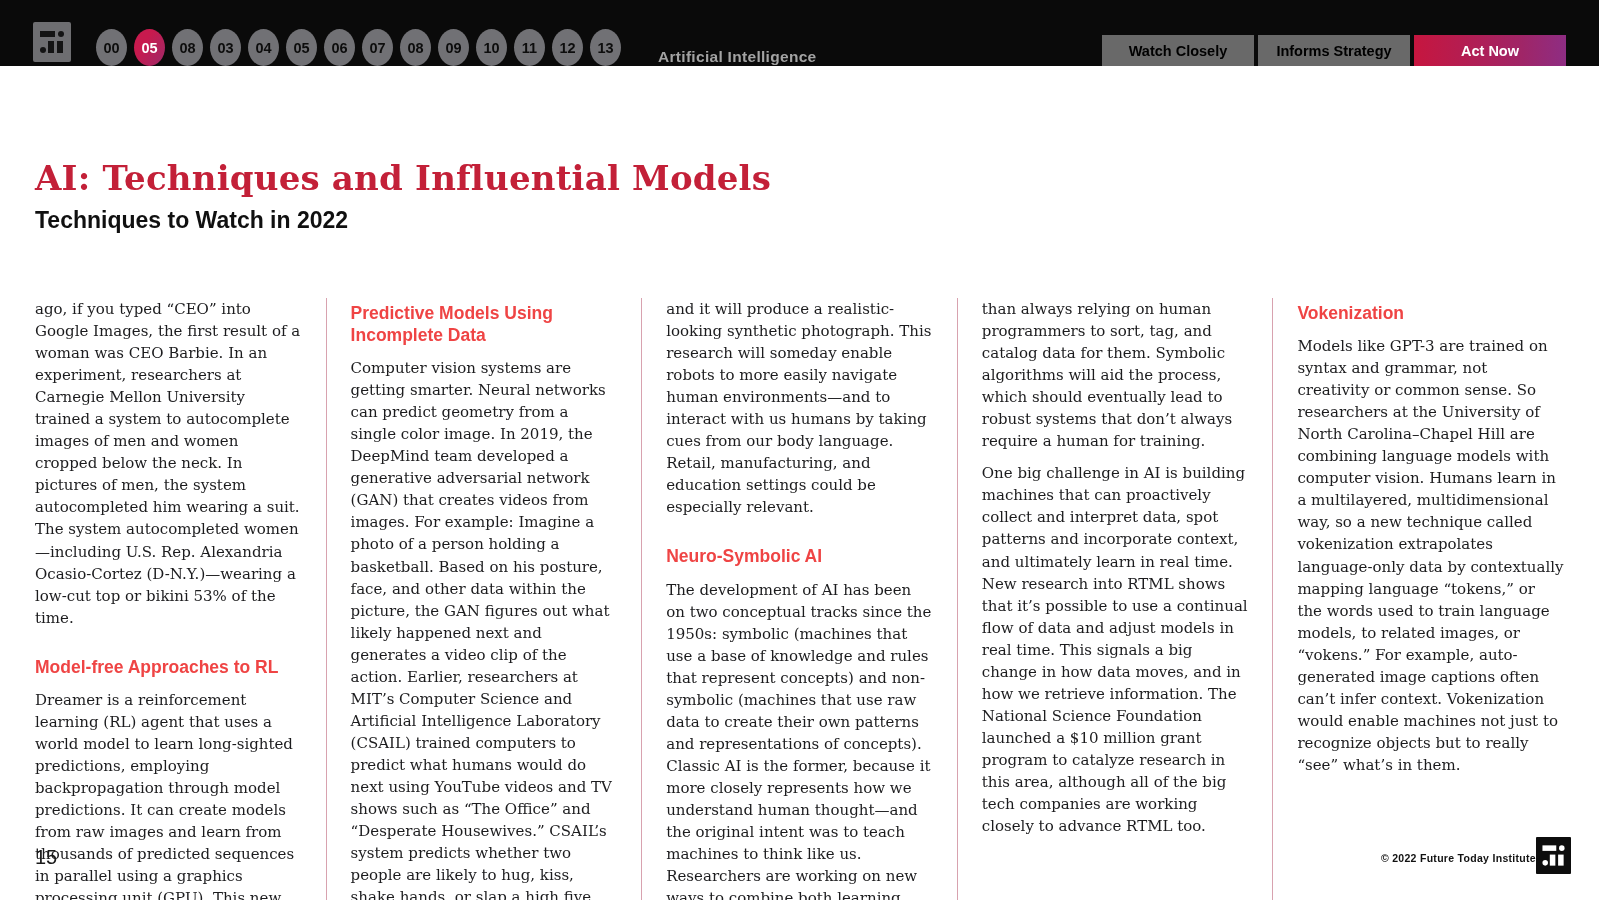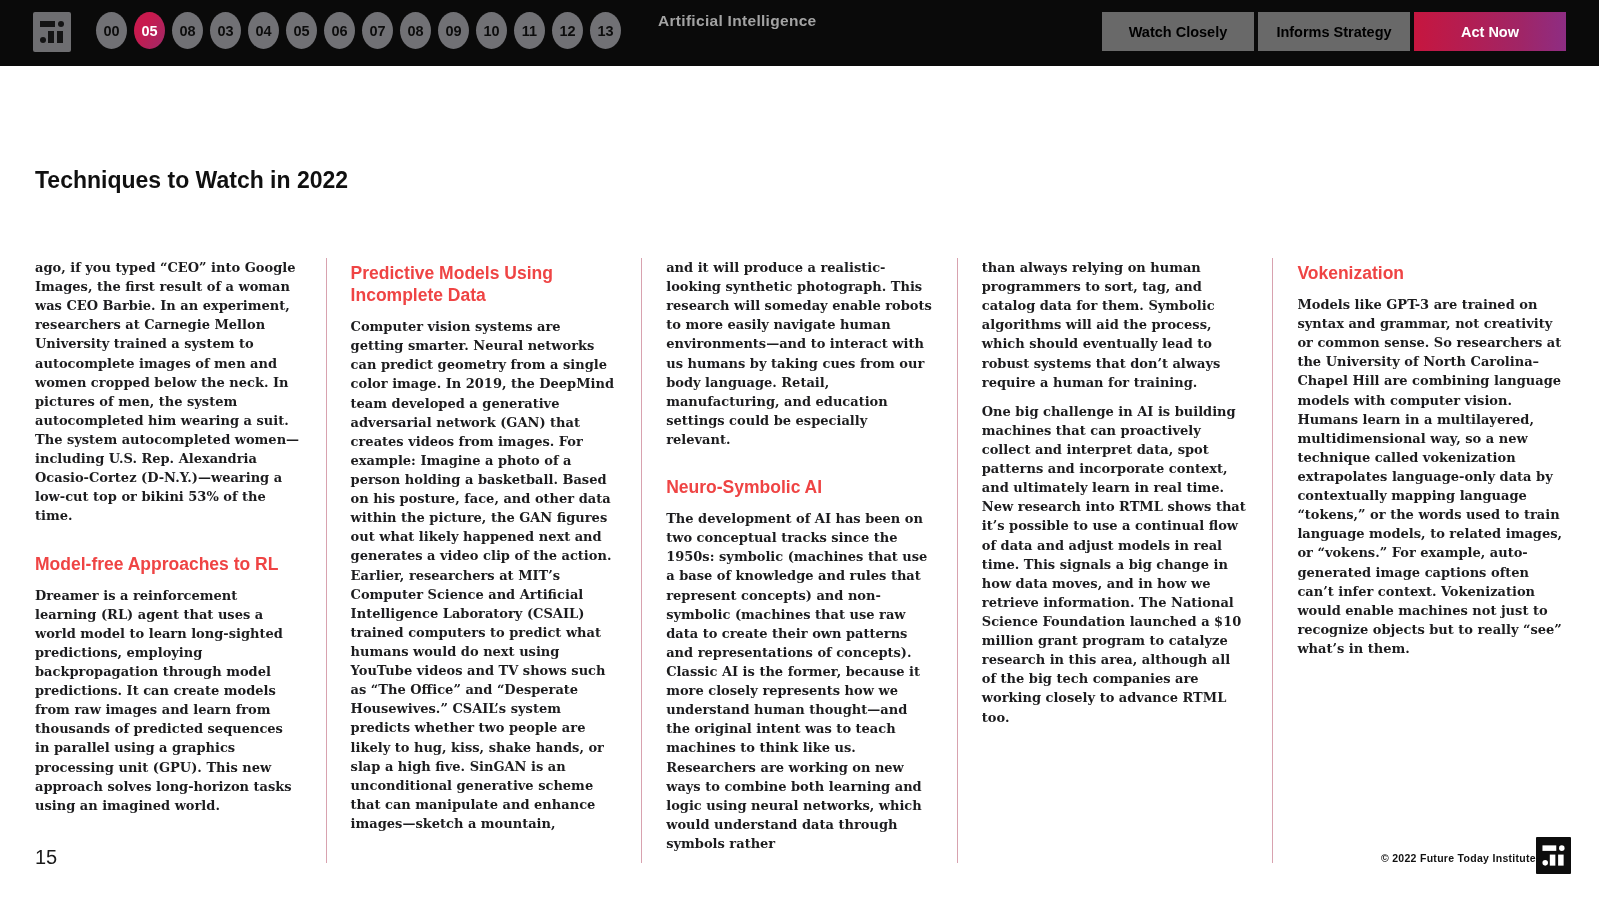--- a/index.html
+++ b/index.html
@@ -1,42 +1,42 @@
 <!DOCTYPE html>
 <html><head>
 <meta charset="utf-8">
 <style>
   * { margin:0; padding:0; box-sizing:border-box; }
   html,body { width:1599px; height:900px; background:#fff; font-family:"Liberation Sans", sans-serif; overflow:hidden; }
 
   
   .topbar {
     height:66px; background:#0a0a0a;
-    display:flex; align-items:flex-start;
-    padding:12px 33px;
+    display:flex; align-items:flex-end;
+    padding:0 33px;
   }
   .logo-box { flex:0 0 auto; }
   .nav-circles { display:flex; gap:7px; margin-left:25px; }
   .nav-circle {
     width:31px; height:37px; border-radius:50%;
     background:#717175; color:#0d0d0d;
     display:flex; align-items:center; justify-content:center;
     font-weight:bold; font-size:14.5px; cursor:pointer;
   }
   .nav-circle.active {
     background:linear-gradient(125deg,#c81a4e 35%,#9d2a69 100%);
     color:#ffffff;
   }
   .chapter-label {
     margin-left:37px; color:#a3a3a3; font-weight:bold;
     font-size:15.5px; letter-spacing:0.3px;
   }
   .status-buttons { margin-left:auto; display:flex; gap:4px; }
   .status-btn {
-    width:152px; height:39px; display:flex; align-items:center; justify-content:center;
+    width:152px; height:31px; display:flex; align-items:center; justify-content:center;
     font-weight:bold; font-size:14.5px; background:#696969; color:#000; cursor:pointer;
   }
   .status-btn.act-now {
     background:linear-gradient(90deg,#c6163f 0%,#a02566 70%,#8e2d83 100%);
     color:#fff;
   }
 
   
   .title-wrap { padding:92px 35px 0 35px; }
   .page-title {
@@ -53,22 +53,22 @@
   }
   .column { flex:1 1 0; padding-right:24px; }
   .column + .column { border-left:1px solid #d8a2af; padding-left:24px; }
   .column:last-child { padding-right:2px; }
   .col-heading {
     color:#ef4444; font-weight:bold; font-size:17.5px; line-height:1.26;
     margin:4px 0 11px 0;
   }
   .col-para + .col-heading { margin-top:27px; }
   .col-para {
-    font-family:"DejaVu Serif", serif; font-size:13px; line-height:1.47;
-    color:#1c1c1e; margin:0 0 10px 0;font-weight:bold;
+    font-family:"DejaVu Serif", serif; font-size:15px; line-height:1.47;
+    color:#1c1c1e; margin:0 0 10px 0;
   }
 
   
   .page-number {
     position:absolute; left:35px; bottom:31px;
     font-size:20px; color:#1a1a1a;
   }
   .footer-right {
     position:absolute; right:28px; bottom:22px;
     display:flex; align-items:center; 
@@ -110,20 +110,21 @@
   <div class="chapter-label">Artificial Intelligence</div>
 
   <div class="status-buttons">
     <div class="status-btn">Watch Closely</div>
     <div class="status-btn">Informs Strategy</div>
     <div class="status-btn act-now">Act Now</div>
   </div>
 </div>
 
 <div class="title-wrap">
+  <div class="page-title">AI: Techniques and Influential Models</div>
   <div class="page-subtitle">Techniques to Watch in 2022</div>
 </div>
 
 <div class="columns">
 
   <div class="column">
     <p class="col-para">ago, if you typed “CEO” into Google Images, the first result of a woman was CEO Barbie. In an experiment, researchers at Carnegie Mellon University trained a system to autocomplete images of men and women cropped below the neck. In pictures of men, the system autocompleted him wearing a suit. The system autocompleted women—including U.S. Rep. Alexandria Ocasio-Cortez (D-N.Y.)—wearing a low-cut top or bikini 53% of the time.</p>
     <h3 class="col-heading">Model-free Approaches to RL</h3>
     <p class="col-para">Dreamer is a reinforcement learning (RL) agent that uses a world model to learn long-sighted predictions, employing backpropagation through model predictions. It can create models from raw images and learn from thousands of predicted sequences in parallel using a graphics processing unit (GPU). This new approach solves long-horizon tasks using an imagined world.</p>
   </div>

